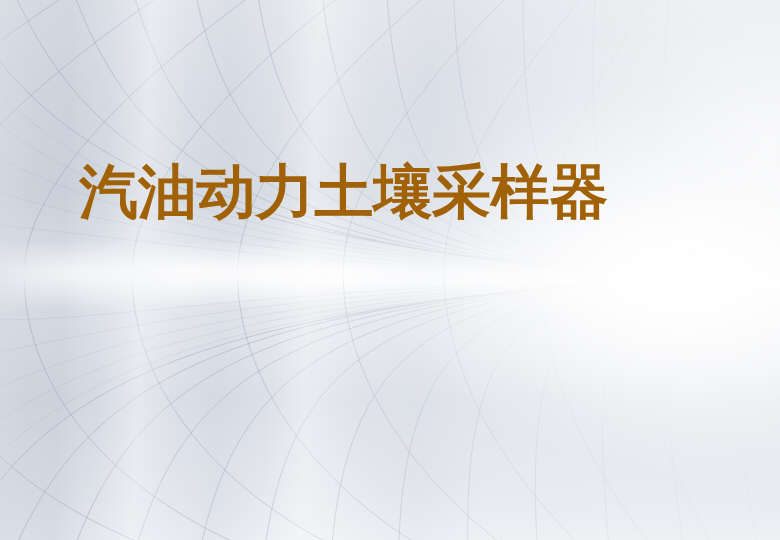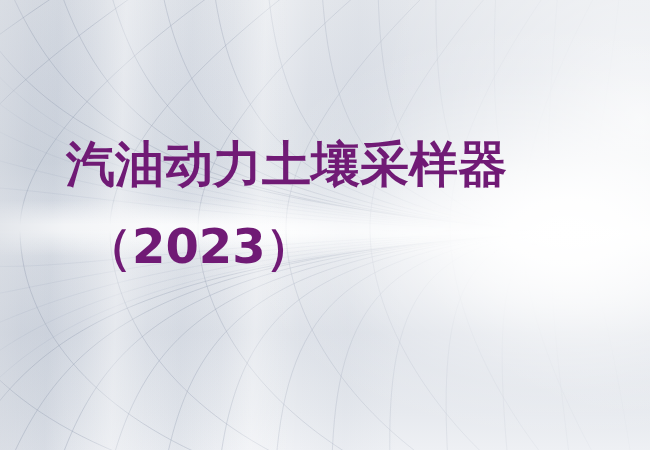--- a/index.html
+++ b/index.html
@@ -126,24 +126,25 @@
   }
 
   
   #title-block {
     position: absolute;
     left: 0;
     top: 140px;
     width: 650px;
   }
   .title-line {
-    color: #701a75;
+    color: #a16207;
     font-weight: bold;
     white-space: nowrap;
     line-height: 1.0;
+    font-family: Liberation Mono, monospace;
     -webkit-font-smoothing: antialiased;
   }
   #title-line-1 {
     margin-left: 66px;
     font-size: 49px;
     letter-spacing: 0px;
   }
   #title-line-2 {
     margin-left: 84px;
     margin-top: 33px;
@@ -238,16 +239,15 @@
   </svg>
 
   <div class="bg-layer bg-ribbons"></div>
   <div class="bg-layer bg-vanish2"></div>
   <div class="bg-layer bg-vanish"></div>
   <div class="bg-layer bg-streak"></div>
   <div class="bg-layer bg-vignette"></div>
 
   <div id="title-block">
     <div class="title-line" id="title-line-1">汽油动力土壤采样器</div>
-    <div class="title-line" id="title-line-2">（2023）</div>
   </div>
 
 </div>
 
 </body></html>

